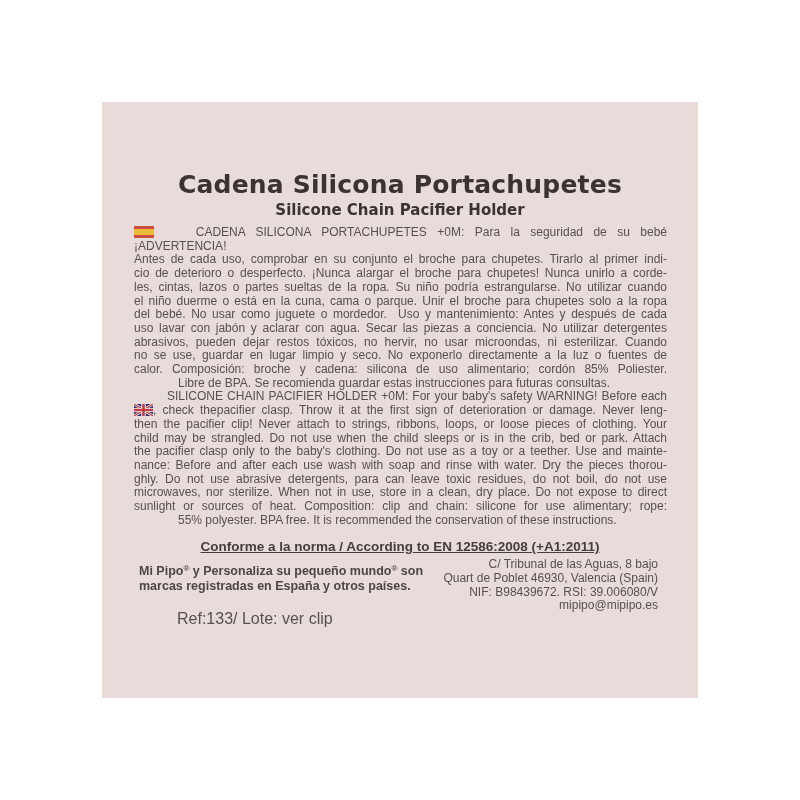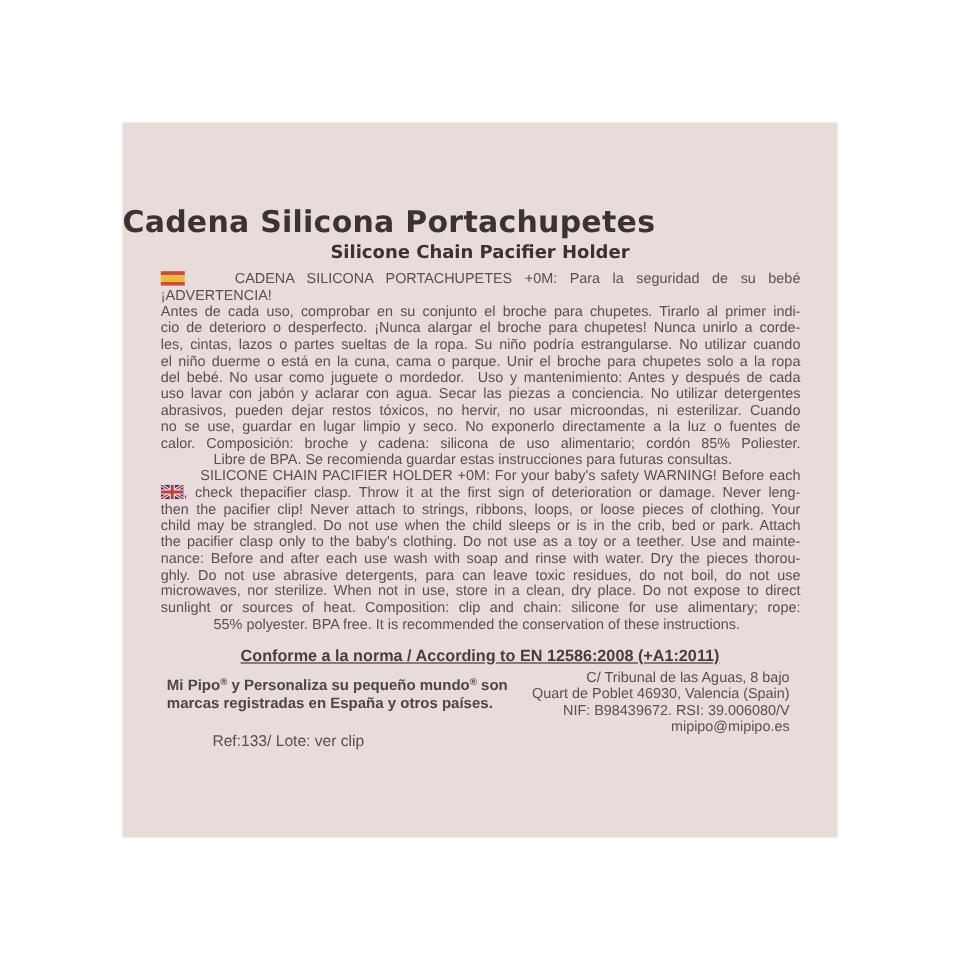--- a/index.html
+++ b/index.html
@@ -8,21 +8,21 @@
     font-family:"Liberation Sans",sans-serif;
     -webkit-font-smoothing:antialiased;
     position:relative;overflow:hidden;
   }
   .label-panel{
     position:absolute;left:102px;top:102px;width:596px;height:596px;
     background:#e7dcda;
   }
   .title{
     position:absolute;top:68px;left:0;right:0;
-    text-align:left;
+    text-align:center;
     font-family:"DejaVu Sans",sans-serif;
     font-weight:700;font-size:25px;letter-spacing:0.2px;
     color:#3a3332;
   }
   .subtitle{
     position:absolute;top:99px;left:0;right:0;
     text-align:center;
     font-family:"DejaVu Sans",sans-serif;
     font-weight:700;font-size:15px;
     color:#3a3332;
@@ -61,21 +61,21 @@
     font-weight:700;font-size:12.5px;line-height:15.2px;color:#4c4645;
     text-align:left;
   }
   .address{
     position:absolute;top:456px;right:40px;
     font-size:12px;line-height:13.8px;color:#57504f;
     text-align:right;
   }
   .ref{
     position:absolute;top:508px;left:75px;
-    font-size:13px;color:#57504f;
+    font-size:16px;color:#57504f;
   }
   .reg{font-size:8px;vertical-align:4px;font-weight:700;}
 </style>
 </head>
 <body>
 
 <div class="label-panel">
   <div class="title">Cadena Silicona Portachupetes</div>
   <div class="subtitle">Silicone Chain Pacifier Holder</div>
 

